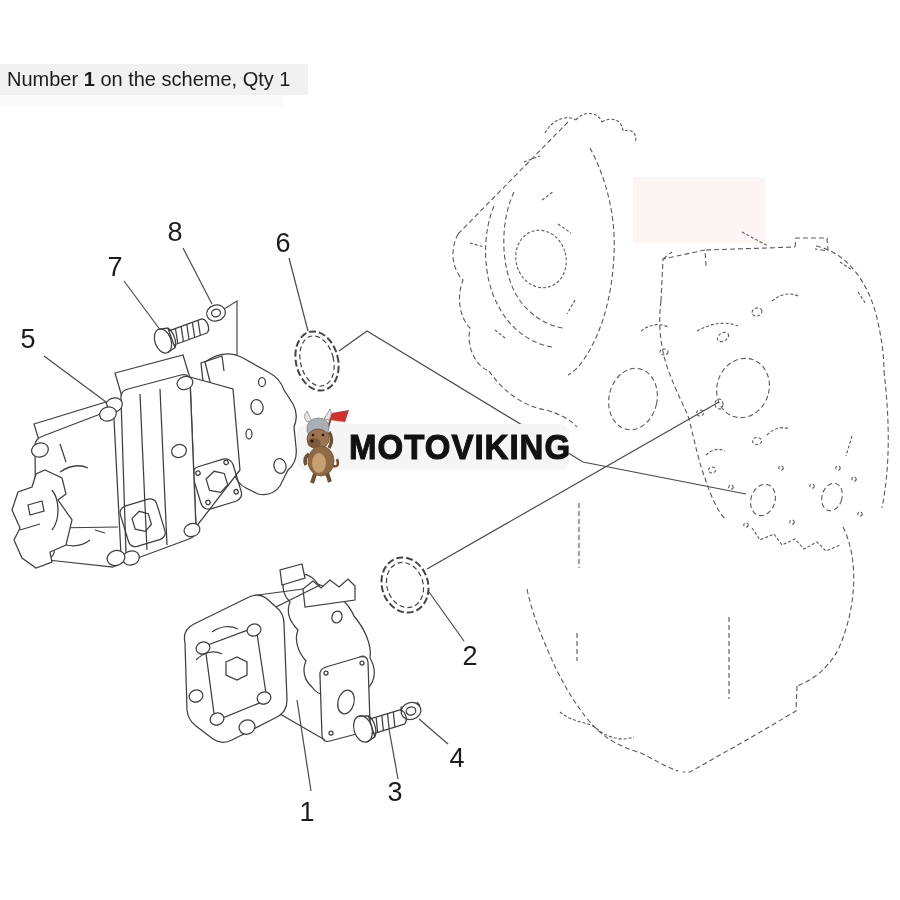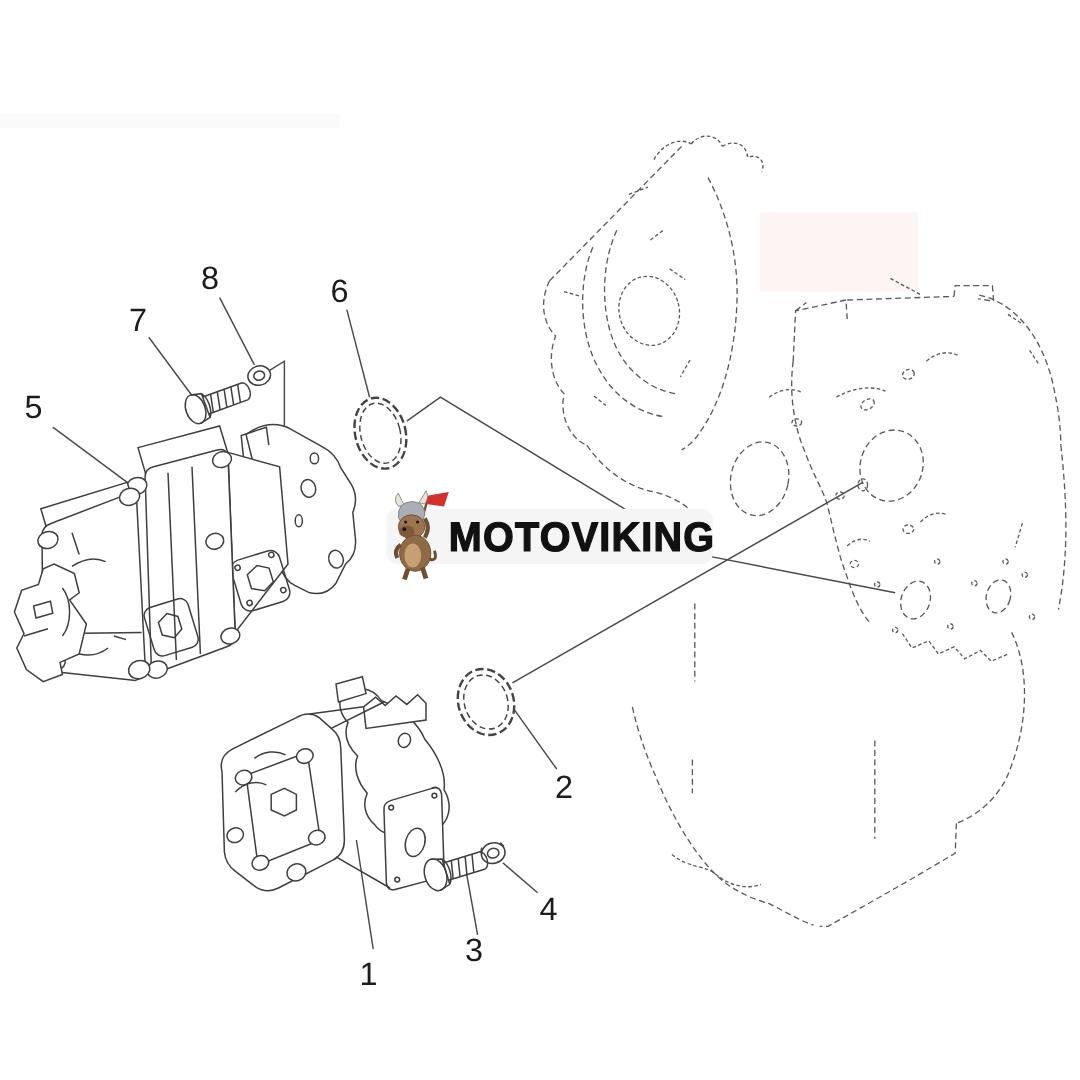--- a/index.html
+++ b/index.html
@@ -7,21 +7,21 @@
        font-family:"Liberation Sans", sans-serif;}
   #stage{position:absolute;left:0;top:0;width:900px;height:900px;}
   svg{position:absolute;left:0;top:0;}
   
   .note-band{position:absolute;left:0;top:64px;width:308px;height:31px;background:#f1f1f1;
              font-size:20px;color:#1c1c1c;line-height:31px;padding-left:7px;box-sizing:border-box;
              white-space:nowrap;}
   .note-band b{font-weight:700;}
   .note-sub{position:absolute;left:0;top:95px;width:283px;height:12px;background:#fafafa;}
   
-  .wm-box{position:absolute;left:322px;top:424px;width:272px;height:46px;background:#f5f5f5;
+  .wm-box{position:absolute;left:297px;top:424px;width:272px;height:46px;background:#f5f5f5;
           border-radius:9px;z-index:5;}
   .wm-text{position:absolute;left:52px;top:0;height:46px;line-height:47px;font-size:33px;
            font-weight:700;letter-spacing:1px;color:#111;transform:scaleY(1.04);
            -webkit-text-stroke:1px #111;white-space:nowrap;}
   .wm-mascot{position:absolute;left:2px;top:-16px;z-index:6;}
   .callout{font-size:27px;fill:#1c1c1c;}
   .thin{stroke:#4a4a4a;stroke-width:1.2;fill:none;}
   .eng{stroke:#5a5a5a;stroke-width:1.1;fill:none;stroke-dasharray:5 3;}
   .eng2{stroke:#5a5a5a;stroke-width:1.1;fill:none;stroke-dasharray:3 2;}
   .pump{stroke:#3f3f3f;stroke-width:1.25;fill:none;}
@@ -213,20 +213,21 @@
     <text class="callout" x="470" y="665">2</text>
     <text class="callout" x="395" y="801">3</text>
     <text class="callout" x="457" y="767">4</text>
     <text class="callout" x="28" y="348">5</text>
     <text class="callout" x="283" y="252">6</text>
     <text class="callout" x="115" y="276">7</text>
     <text class="callout" x="175" y="241">8</text>
   </g>
 </svg>
 
+<div class="note-band"><span>Number </span><b>1</b><span> on the scheme, Qty 1</span></div>
 <div class="note-sub"></div>
 
 <div class="wm-box">
   <svg class="wm-mascot" width="52" height="78" viewBox="0 0 52 78">
     <line x1="33" y1="6" x2="27" y2="27" stroke="#7a4a2a" stroke-width="2"></line>
     <polygon points="33,5 50,2 46,14 31,12" fill="#d32f2f"></polygon>
     <path d="M8,14 Q3,8 8,3 Q11,10 13,13 Z" fill="#e8e4da" stroke="#8a8a8a" stroke-width="0.8"></path>
     <path d="M30,12 Q34,6 31,1 Q27,8 25,11 Z" fill="#e8e4da" stroke="#8a8a8a" stroke-width="0.8"></path>
     <path d="M8,23 Q7,11 19,10 Q30,10 30,21 L28,26 Q18,20 10,27 Z" fill="#a9afb5" stroke="#7d848a" stroke-width="0.8"></path>
     <ellipse cx="19" cy="31" rx="11" ry="10" fill="#9c7450" stroke="#6e4f33" stroke-width="0.8"></ellipse>

